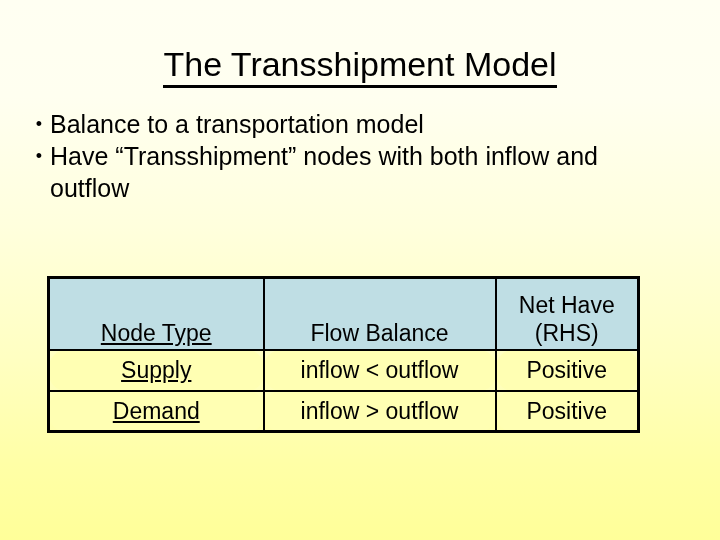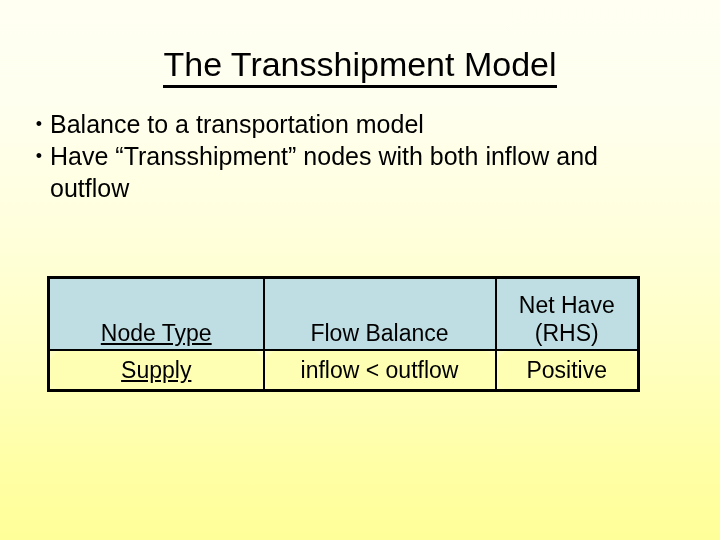--- a/index.html
+++ b/index.html
@@ -140,17 +140,22 @@
             <span class="nf-line">(RHS)</span>
           </th>
         </tr>
       </thead>
       <tbody>
         <tr>
           <td class="col-node">Supply</td>
           <td class="col-flow">inflow &lt; outflow</td>
           <td class="col-net">Positive</td>
         </tr>
+        <tr>
+          <td class="col-node">Demand</td>
+          <td class="col-flow">inflow &gt; outflow</td>
+          <td class="col-net">Positive</td>
+        </tr>
       </tbody>
     </table>
   </div>
 
 </div>
 
 </body></html>

